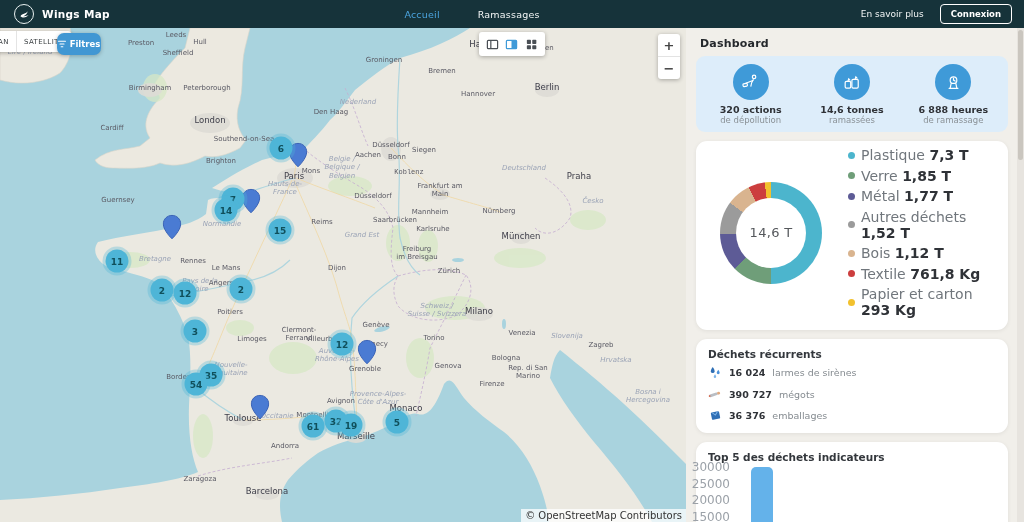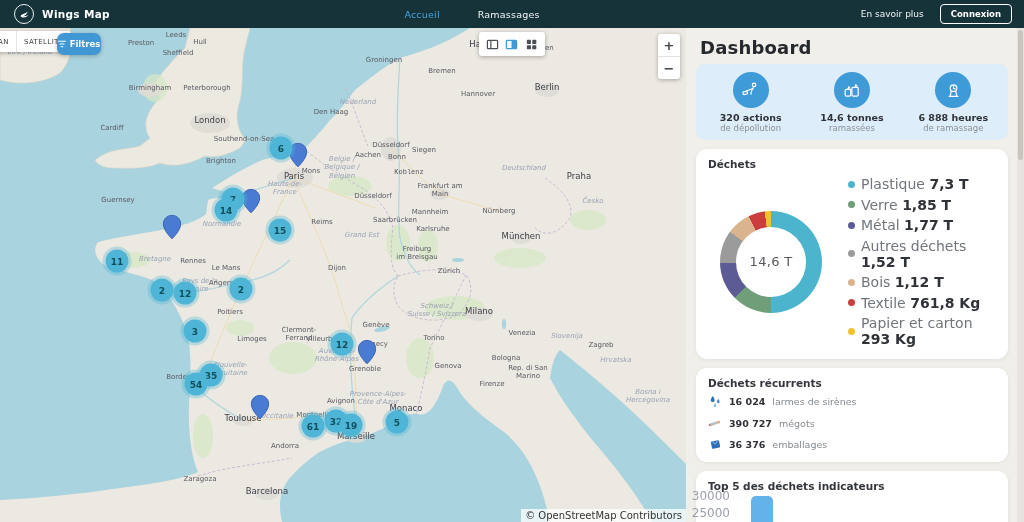--- a/index.html
+++ b/index.html
@@ -37,21 +37,21 @@
   .view-toggle .vbtn { display:flex; align-items:center; justify-content:center; cursor:pointer; width:17px; height:17px; }
   .zoom-ctl { top:6px; right:6px; width:22px; height:45px; display:flex; flex-direction:column; }
   .zoom-ctl div { flex:1; display:flex; align-items:center; justify-content:center; font-size:13px; font-weight:bold; color:#444; cursor:pointer; }
   .zoom-ctl div:first-child { border-bottom:1px solid #e3e3e3; }
   .attribution { position:absolute; right:0; bottom:0; background:rgba(255,255,255,.75); font-size:10px; color:#333; padding:1px 4px; }
 
   
   .panel { position:absolute; top:28px; left:686px; width:338px; height:494px; background:#f1efea; overflow:hidden; }
   .panel-scrollbar { position:absolute; top:0; right:0; width:7px; height:494px; background:#e7e4df; }
   .panel-scrollbar .thumb { position:absolute; top:2px; left:1px; width:5px; height:130px; border-radius:3px; background:#cac6bf; }
-  .panel-title { font-size:18px; font-weight:bold; color:#25282c; padding:9px 0 6px 14px; letter-spacing:.2px; }
+  .panel-title { font-size:11px; font-weight:bold; color:#25282c; padding:9px 0 6px 14px; letter-spacing:.2px; }
   .card { margin:0 16px 9px 10px; background:#fff; border-radius:11px; box-shadow:0 1px 4px rgba(0,0,0,.07); }
   .stats-card { background:#ddedfa; border-radius:9px; display:flex; padding:8px 4px 7px; box-shadow:none; }
   .stat { flex:1; display:flex; flex-direction:column; align-items:center; }
   .stat-icon { width:36px; height:36px; border-radius:50%; background:#3f9ad8; display:flex; align-items:center; justify-content:center; margin-bottom:4px; }
   .stat-value { font-size:9.5px; font-weight:bold; color:#2f3237; }
   .stat-label { font-size:8.5px; color:#8a9196; }
   .card-title { font-size:10.5px; font-weight:bold; color:#33373c; padding:9px 12px 0; }
 
   .dechets-body { display:flex; align-items:center; padding:6px 10px 12px; }
   .donut-wrap { position:relative; width:102px; height:102px; margin-left:14px; flex:none; }
@@ -391,21 +391,20 @@
               <path d="M15,13.5 L16.2,19"></path>
               <path d="M6.5,19.5 L17.5,19.5"></path>
             </svg>
         </span>
         <span class="stat-value">6 888 heures</span>
         <span class="stat-label">de ramassage</span>
       </div>
     </div>
 
     <div class="card">
-      <div class="card-title">Déchets</div>
       <div class="dechets-body">
         <div class="donut-wrap">
           <div class="donut" id="donut" style="background: conic-gradient(rgb(76, 181, 205) 0deg, rgb(76, 181, 205) 179.8deg, rgb(111, 158, 121) 179.8deg, rgb(111, 158, 121) 225.4deg, rgb(93, 91, 150) 225.4deg, rgb(93, 91, 150) 269deg, rgb(155, 155, 155) 269deg, rgb(155, 155, 155) 306.4deg, rgb(217, 180, 143) 306.4deg, rgb(217, 180, 143) 334deg, rgb(204, 62, 62) 334deg, rgb(204, 62, 62) 352.8deg, rgb(242, 193, 46) 352.8deg, rgb(242, 193, 46) 360deg);"></div>
           <div class="donut-hole">
               <span class="donut-center">14,6 T</span>
             </div>
         </div>
         <div class="legend" id="legend">
             <div class="legend-row">
               <span class="legend-dot" style="background: rgb(76, 181, 205);"></span>

